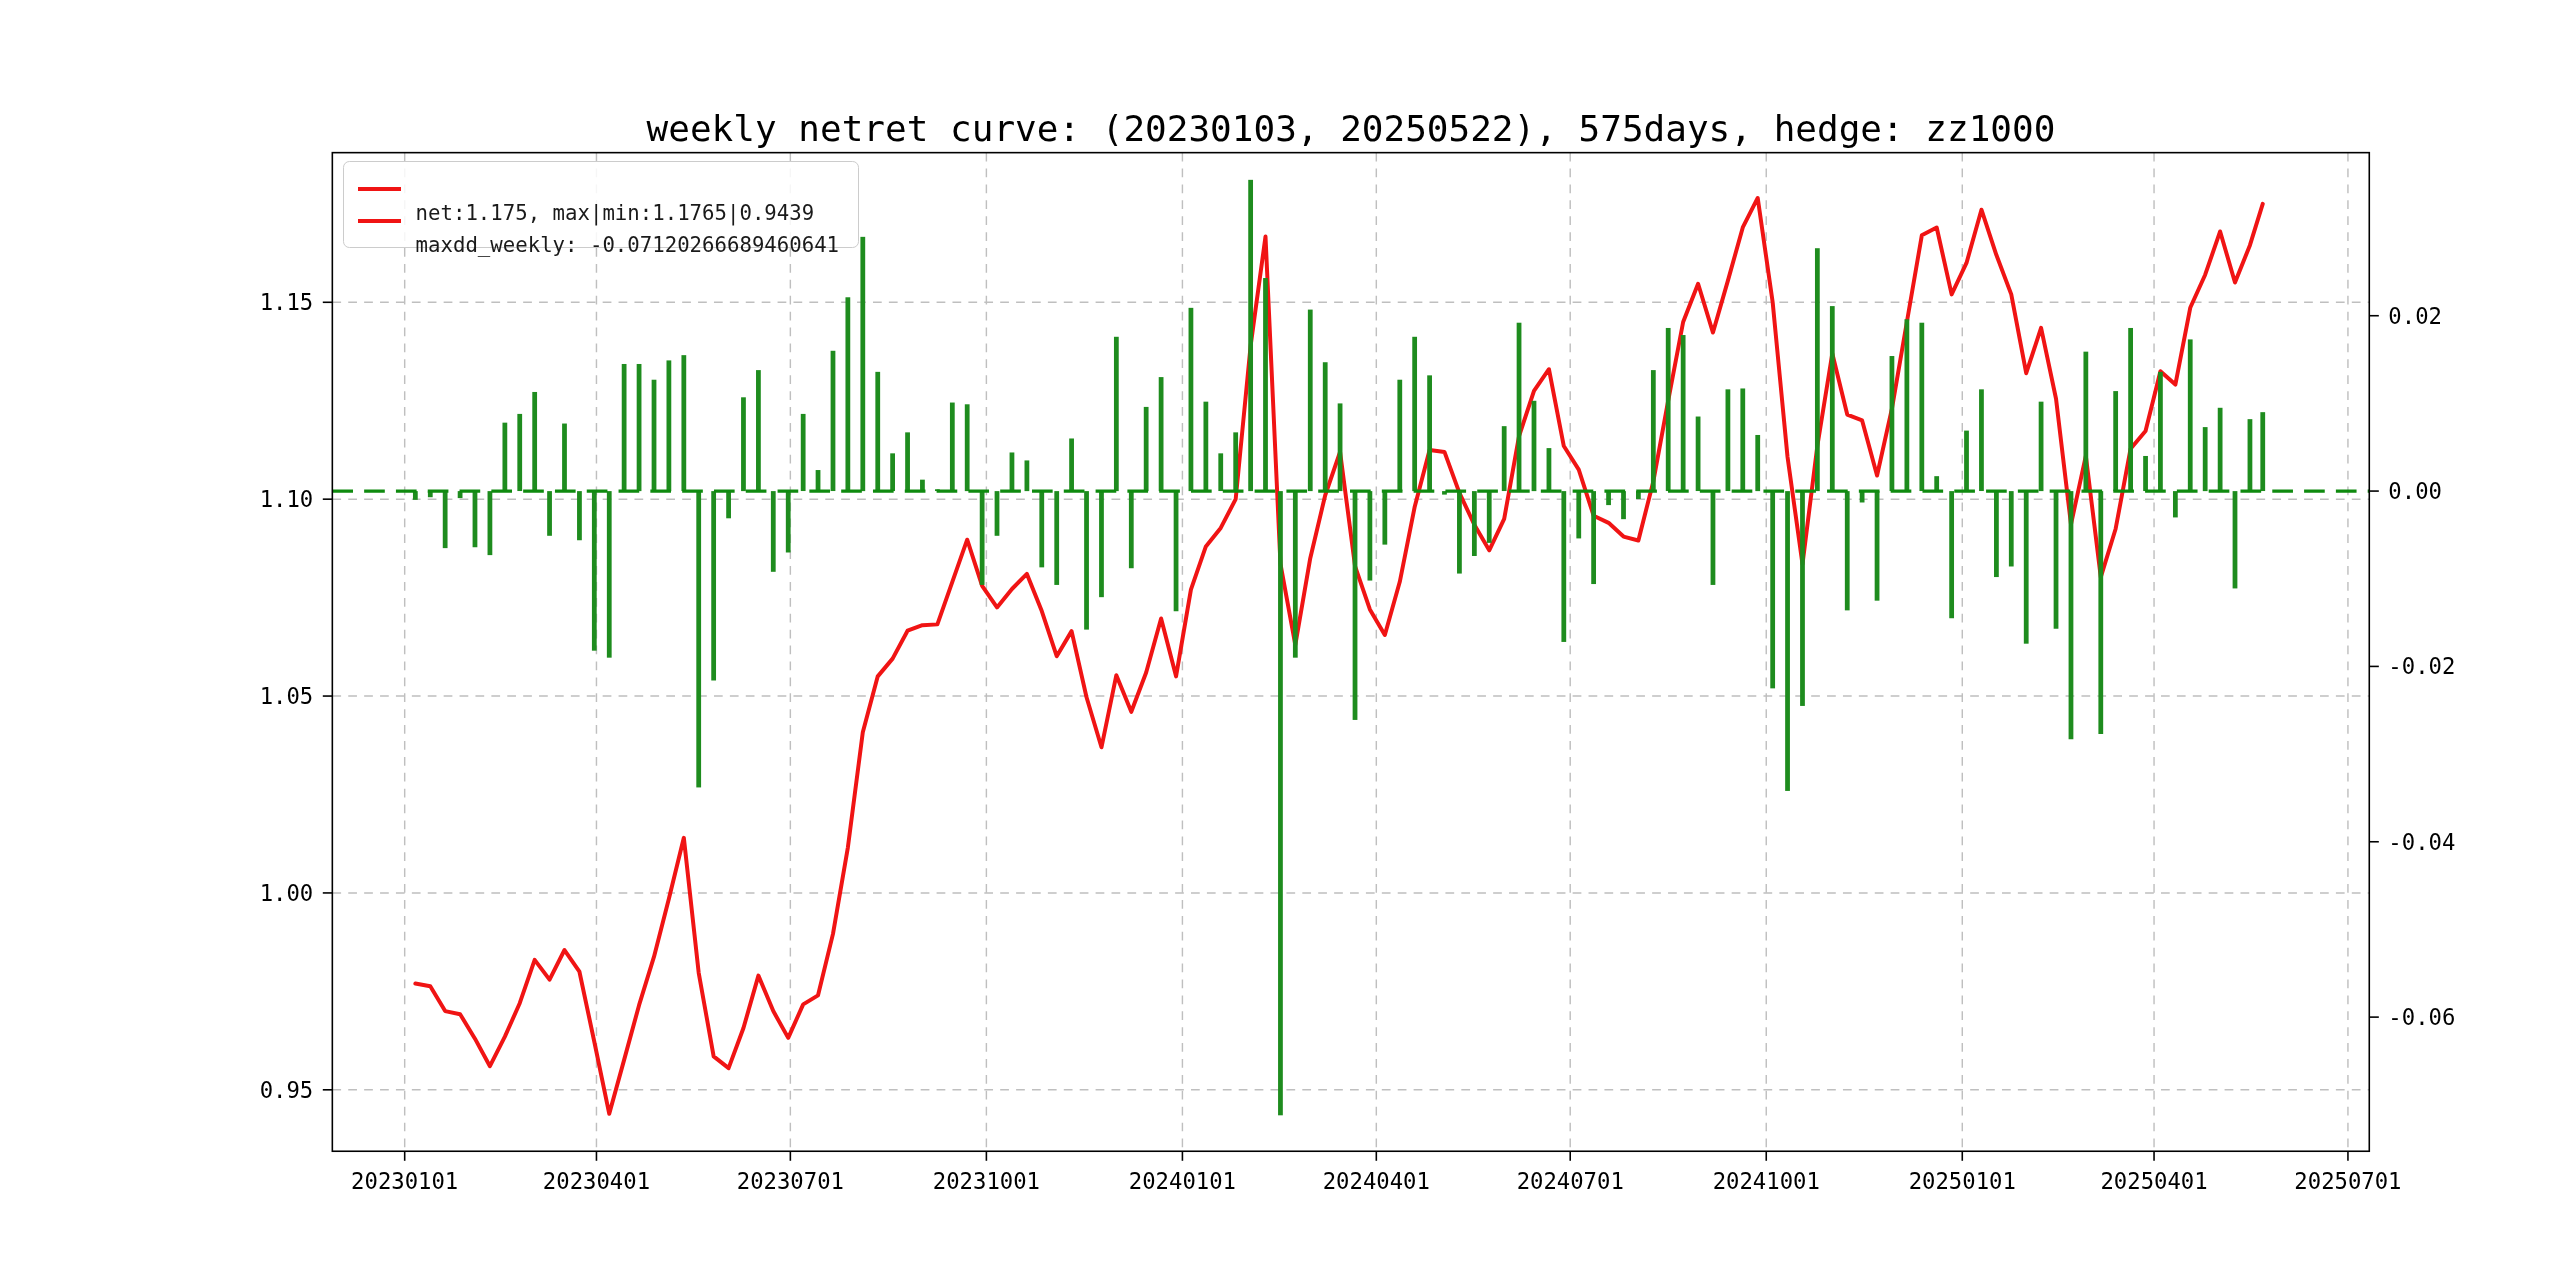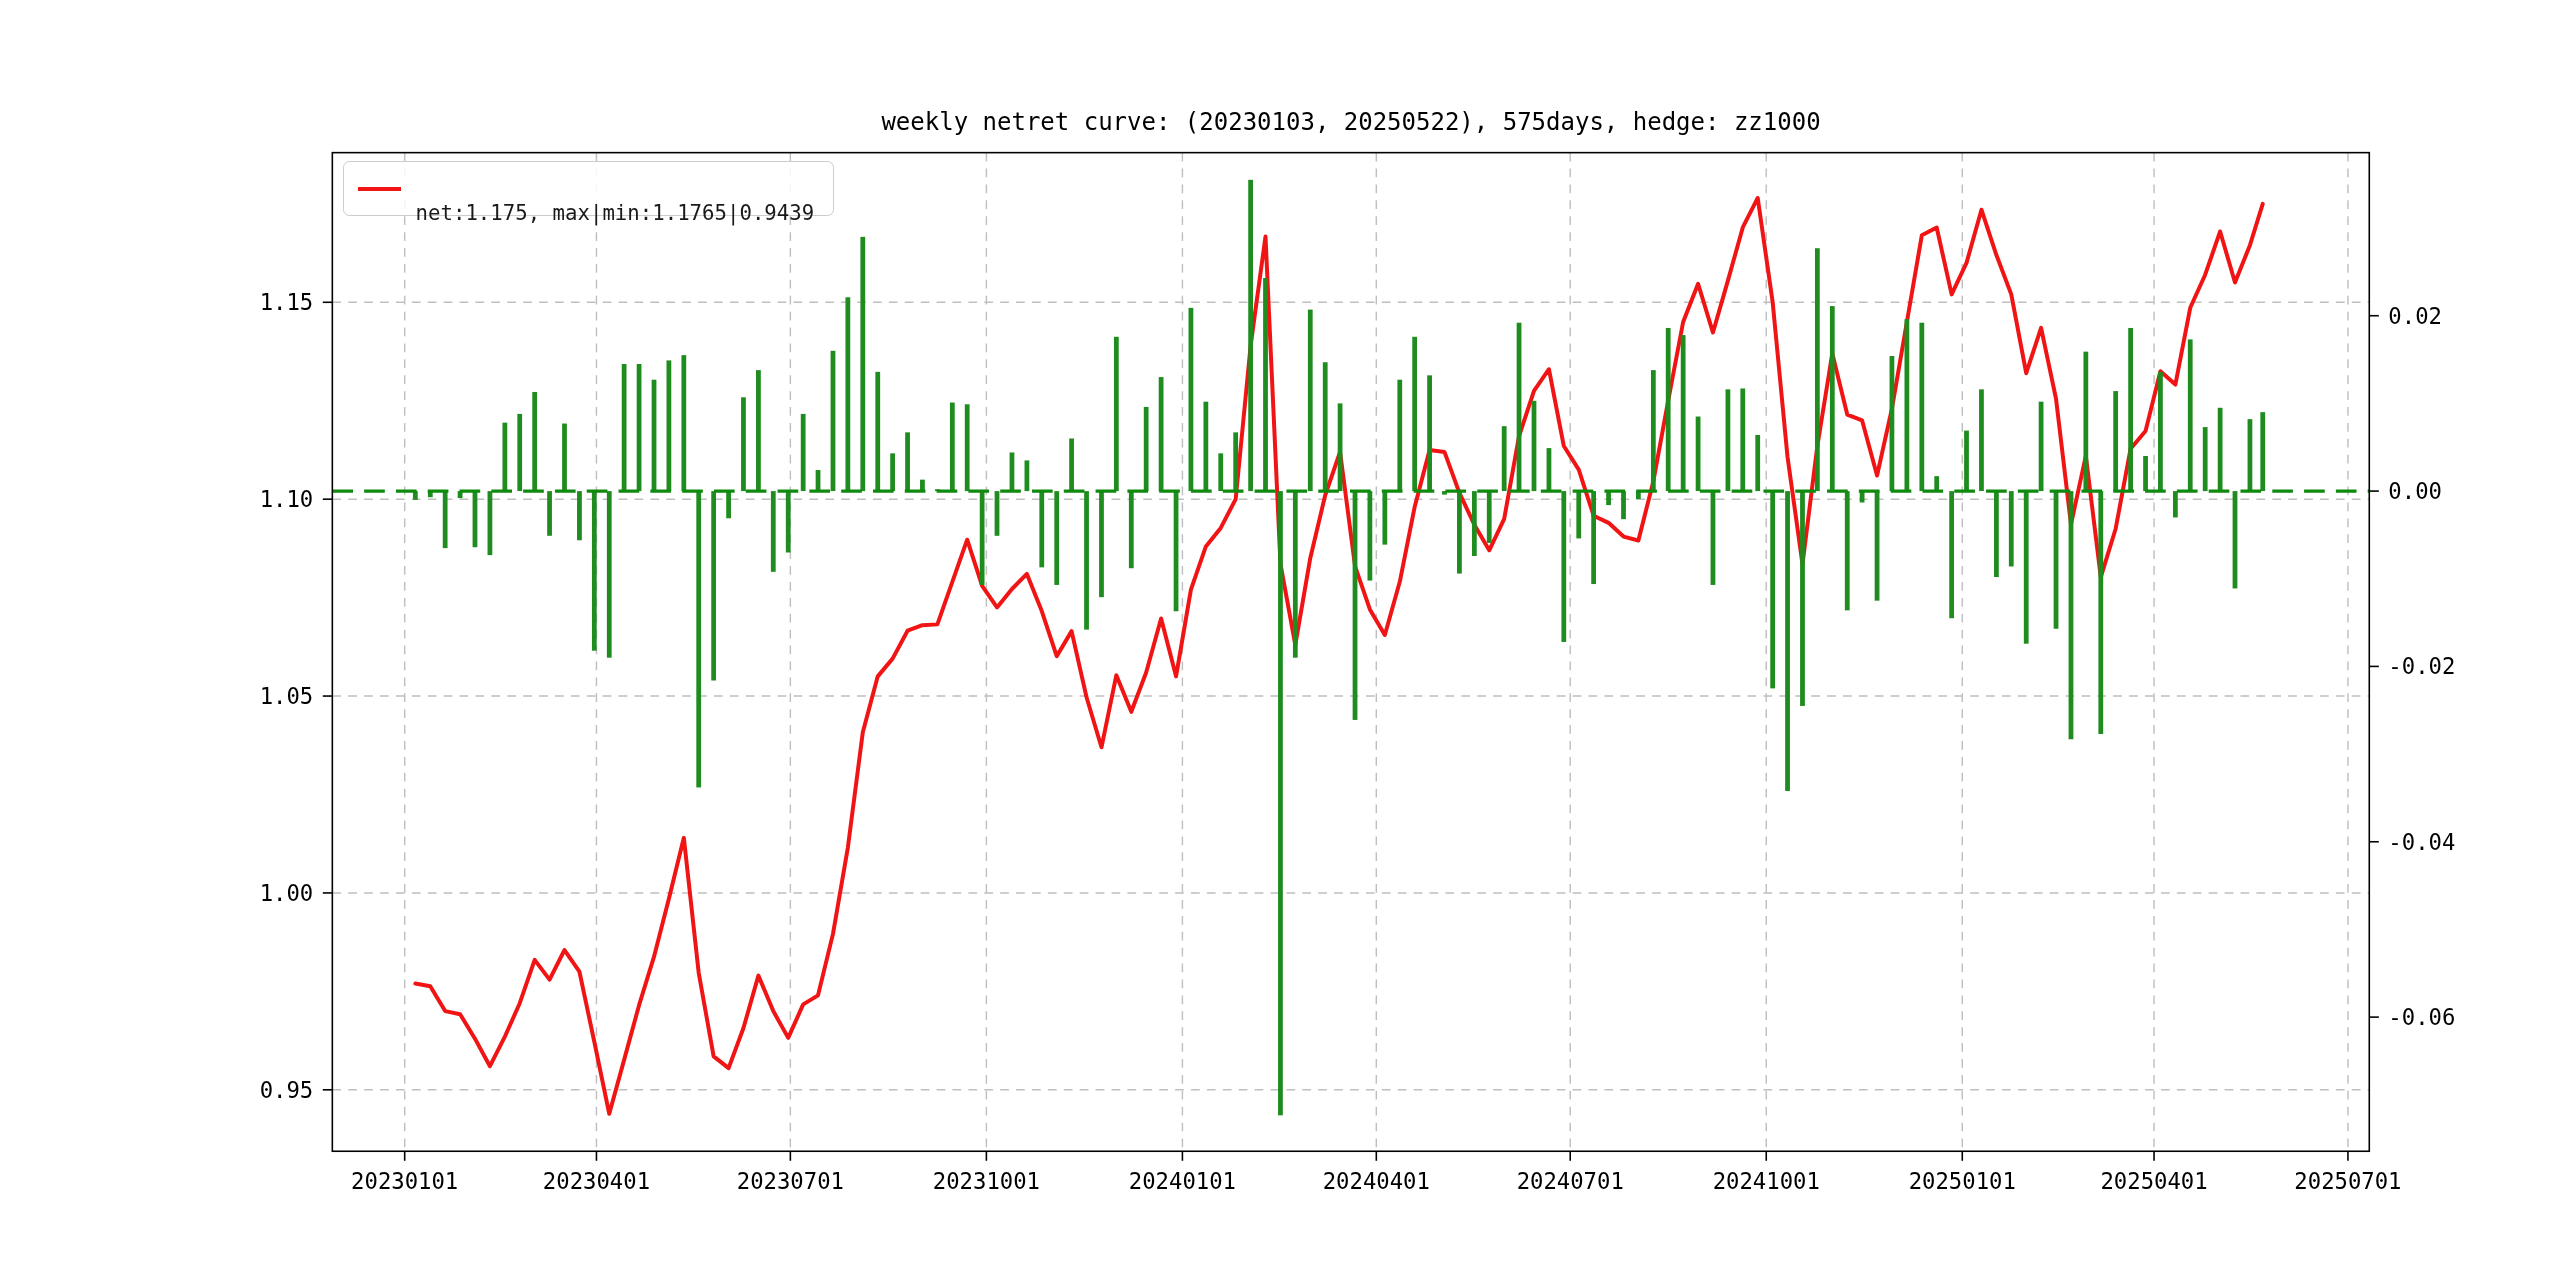--- a/index.html
+++ b/index.html
@@ -1,37 +1,41 @@
 <!DOCTYPE html>
 <html style="font-size:12.7px"><head>
 <meta charset="utf-8">
 <style>
   html,body{margin:0;padding:0;background:#fff;}
   .canvas{position:relative;width:2576px;height:1288px;background:#ffffff;
           font-family:"DejaVu Sans Mono","Liberation Mono",monospace;overflow:hidden;}
   .chart-title{position:absolute;left:1351px;top:108px;transform:translateX(-50%);
-               font-size:24px;color:#000;white-space:nowrap;letter-spacing:0px;}
+               font-size:36px;color:#000;white-space:nowrap;letter-spacing:0px;}
   .legend{position:absolute;left:343px;top:161px;background:rgba(255,255,255,0.85);
           border:1.6px solid #cccccc;border-radius:6.4px;padding:11px 19px 9.5px 14.3px;z-index:5;}
   .legend-row{display:flex;align-items:center;height:32px;}
   .legend-swatch{display:inline-block;width:43px;height:3.2px;background:#f01414;
                  margin-right:14.3px;flex:0 0 auto;}
   .legend-label{font-size:20.7px;color:#1a1a1a;white-space:nowrap;margin-top:48px;}
   svg{position:absolute;left:0;top:0;}
 </style>
 </head>
 <body>
 
 <div class="canvas">
   <div class="chart-title">weekly netret curve: (20230103, 20250522), 575days, hedge: zz1000</div>
 
   <div class="legend">
     <div class="legend-row">
       <span class="legend-swatch"></span>
       <span class="legend-label">net:1.175, max|min:1.1765|0.9439</span>
+    </div>
+    <div class="legend-row">
+      <span class="legend-swatch"></span>
+      <span class="legend-label">maxdd_weekly: -0.07120266689460641</span>
     </div>
   </div>
 
   <svg id="plot-svg" width="2576" height="1288" viewBox="0 0 3240 1620">
       <g>
         <line x1="509" x2="509" y1="192" y2="1448" stroke="#bfbfbf" stroke-width="1.8" stroke-dasharray="11 9"></line>
         <line x1="750.2" x2="750.2" y1="192" y2="1448" stroke="#bfbfbf" stroke-width="1.8" stroke-dasharray="11 9"></line>
         <line x1="994.08" x2="994.08" y1="192" y2="1448" stroke="#bfbfbf" stroke-width="1.8" stroke-dasharray="11 9"></line>
         <line x1="1240.64" x2="1240.64" y1="192" y2="1448" stroke="#bfbfbf" stroke-width="1.8" stroke-dasharray="11 9"></line>
         <line x1="1487.2" x2="1487.2" y1="192" y2="1448" stroke="#bfbfbf" stroke-width="1.8" stroke-dasharray="11 9"></line>

